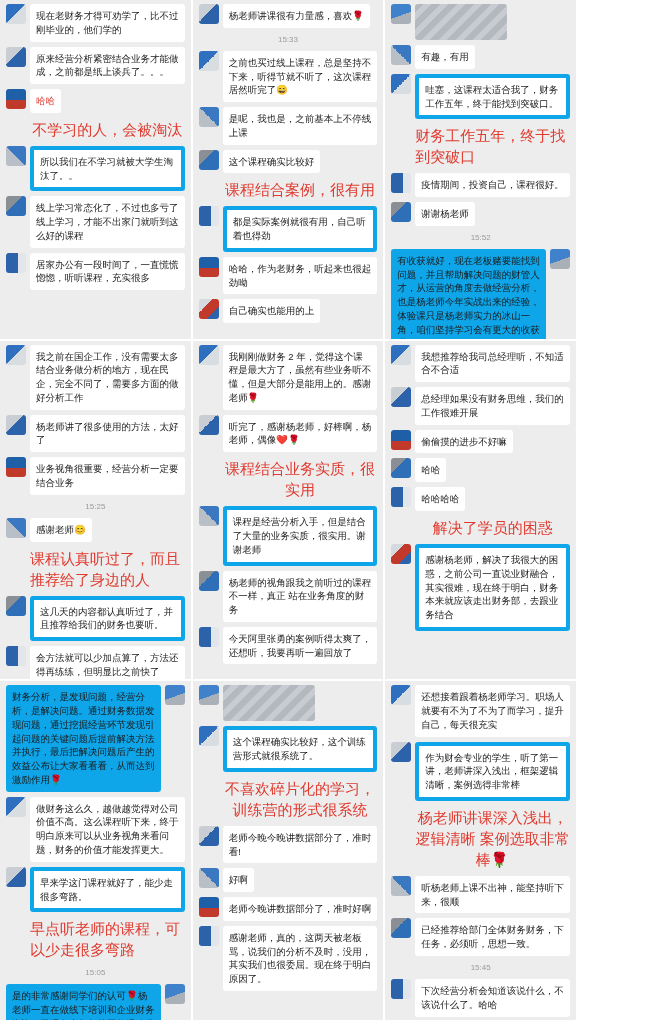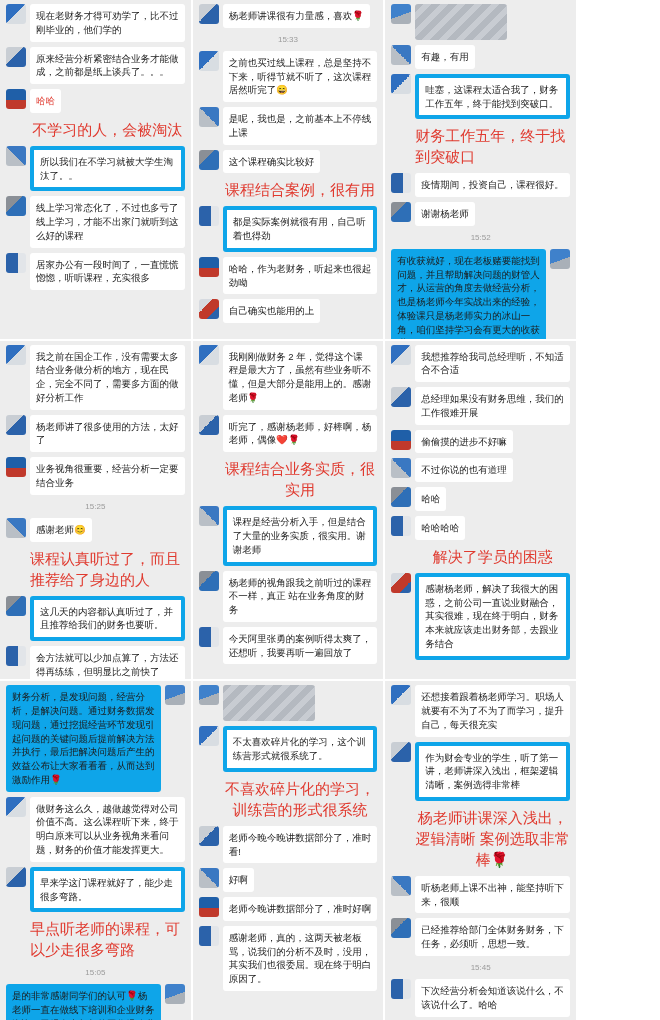--- a/index.html
+++ b/index.html
@@ -261,24 +261,20 @@
           </div>
           <div class="row">
             <div class="ava v2"></div>
             <div class="bubble">总经理如果没有财务思维，我们的工作很难开展</div>
           </div>
           <div class="row">
             <div class="ava v3"></div>
             <div class="bubble">偷偷摸的进步不好嘛</div>
           </div>
           <div class="row">
-            <div class="ava v4"></div>
-            <div class="bubble">不过你说的也有道理</div>
-          </div>
-          <div class="row">
             <div class="ava v5"></div>
             <div class="bubble">哈哈</div>
           </div>
           <div class="row">
             <div class="ava v6"></div>
             <div class="bubble">哈哈哈哈</div>
           </div>
           <div class="redanno center">解决了学员的困惑</div>
           <div class="row">
             <div class="ava v7"></div>
@@ -309,21 +305,21 @@
         </div>
       </div>
       <div class="panel">
         <div class="msgs">
           <div class="row">
             <div class="ava v8"></div>
             <div class="imgmsg"></div>
           </div>
           <div class="row">
             <div class="ava v1"></div>
-            <div class="bubble boxed">不太喜欢碎片化的学习，这个训练营形式就很系统了。</div>
+            <div class="bubble boxed">这个课程确实比较好，这个训练营形式就很系统了。</div>
           </div>
           <div class="redanno center">不喜欢碎片化的学习，训练营的形式很系统</div>
           <div class="row">
             <div class="ava v2"></div>
             <div class="bubble">老师今晚今晚讲数据部分了，准时看!</div>
           </div>
           <div class="row">
             <div class="ava v4"></div>
             <div class="bubble">好啊</div>
           </div>

